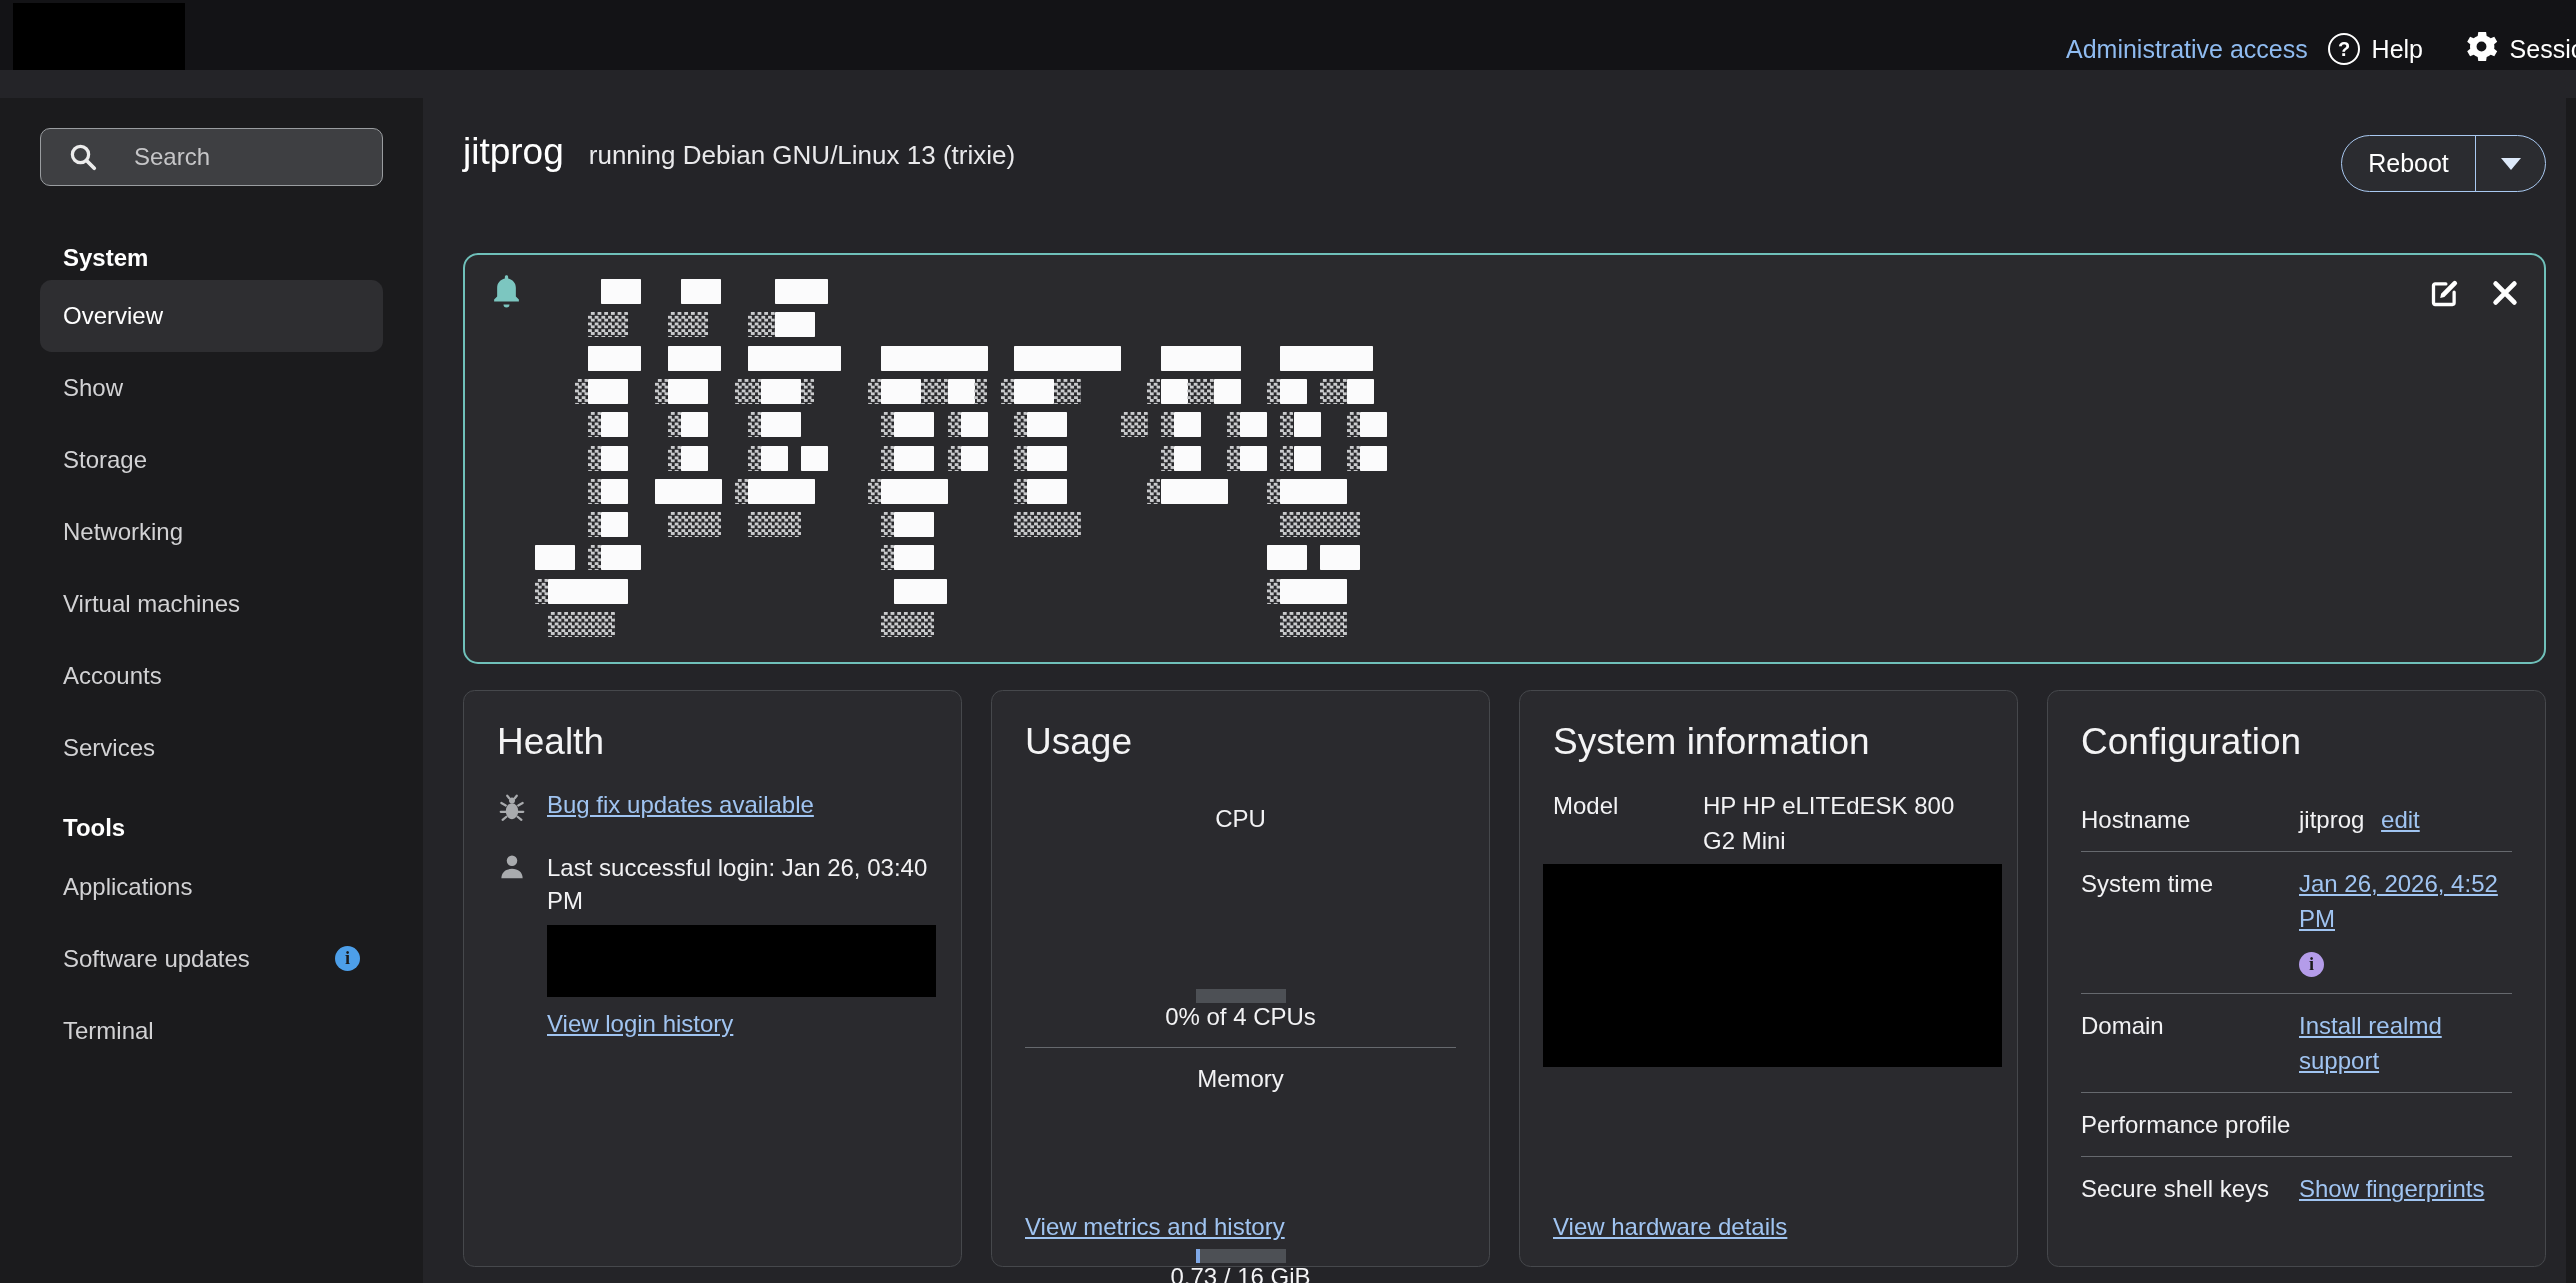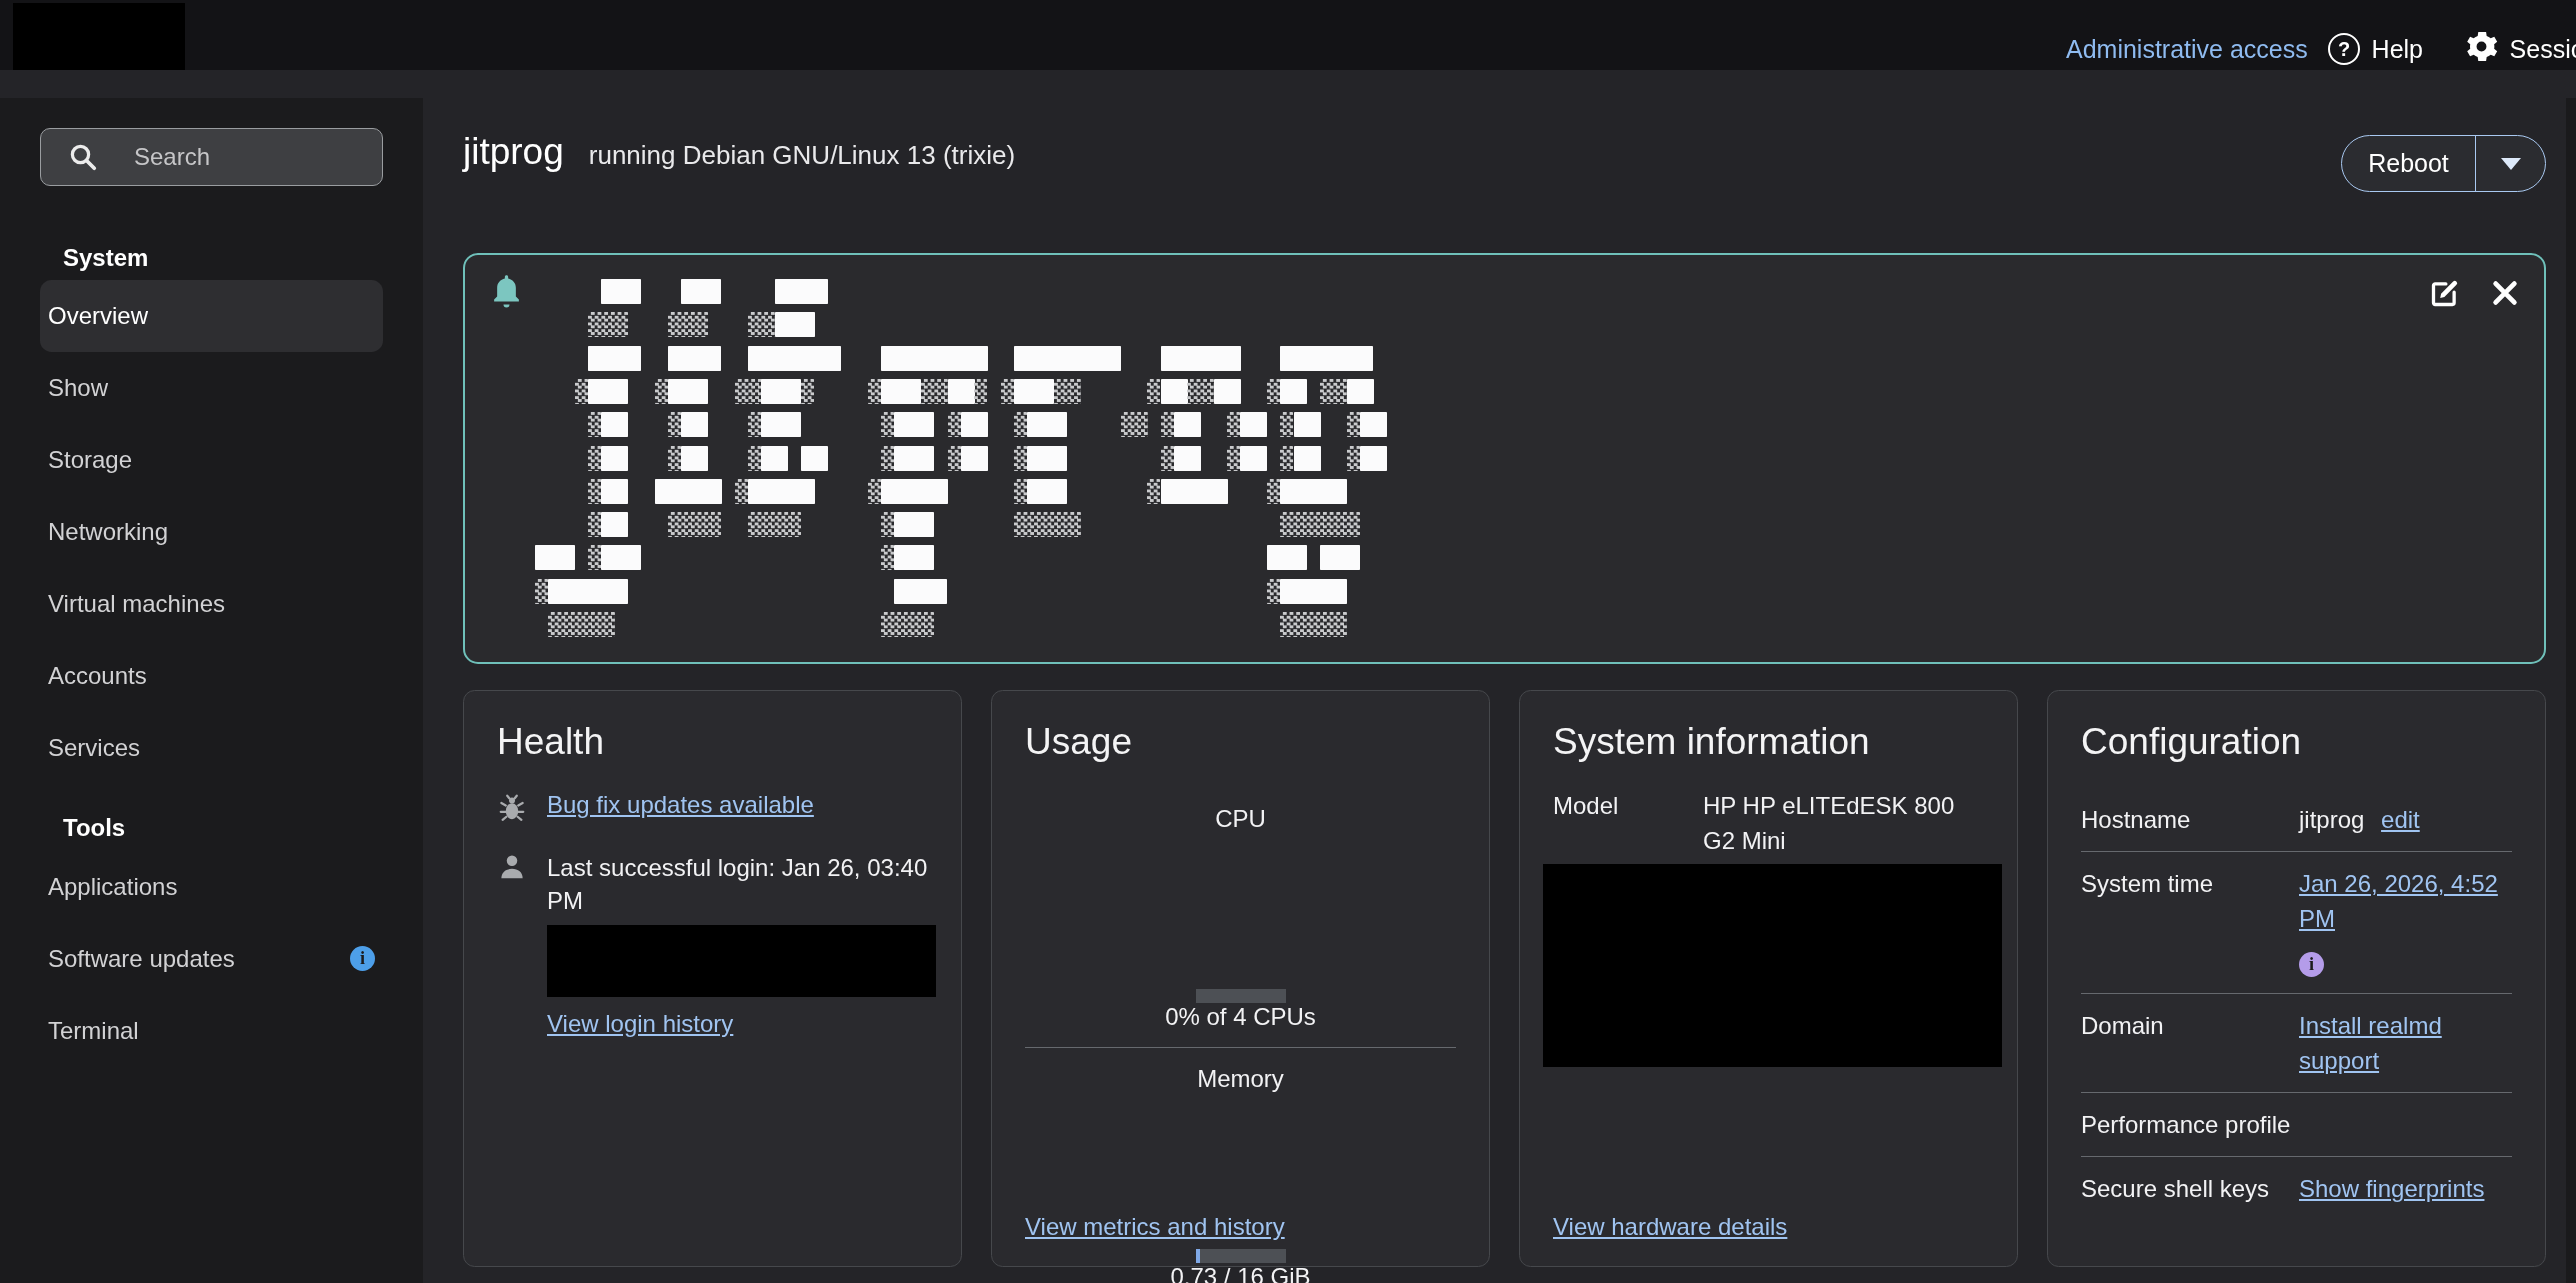--- a/index.html
+++ b/index.html
@@ -20,21 +20,21 @@
   
   .sidebar { position:absolute; left:0; top:98px; width:423px; bottom:0; background:#1b1b1d; }
   .search-wrap { position:absolute; left:40px; top:30px; width:343px; height:58px; }
   .search-input { width:100%; height:100%; background:#3e3f42; border:1.7px solid #9a9da0;
     border-radius:10px; color:#d8d8da; font-size:24px; font-family:"Liberation Sans",sans-serif;
     padding-left:93px; outline:none; }
   .search-input::placeholder { color:#c6c6c8; }
   .search-icon { position:absolute; left:28px; top:14px; width:30px; height:30px; pointer-events:none; }
   .nav { position:absolute; left:0; top:116px; right:0; }
   .nav-header { font-size:24px; font-weight:bold; color:#fff; margin:30px 0 8.3px 63px; }
-  .nav-item { display:flex; align-items:center; height:72px; margin:0 40px; padding:0 8px;
+  .nav-item { display:flex; align-items:center; height:72px; margin:0 40px; padding:0 23px;
     font-size:24px; color:#d2d2d4; border-radius:11.6px; text-decoration:none; cursor:pointer; }
   .nav-item.current { background:#2e2e31; color:#fff; }
   .info-badge { width:25px; height:25px; border-radius:50%; display:inline-flex; align-items:center;
     justify-content:center; font-family:"Liberation Serif",serif; font-weight:bold; font-size:18.3px;
     color:#1b1b1d; margin-left:auto; }
   .info-badge.blue { background:#4d9fe9; }
   .info-badge.purple { background:#b49ce9; margin-left:0; }
 
   
   .main { position:absolute; left:423px; top:98px; right:0; bottom:0; background:#242428; }

